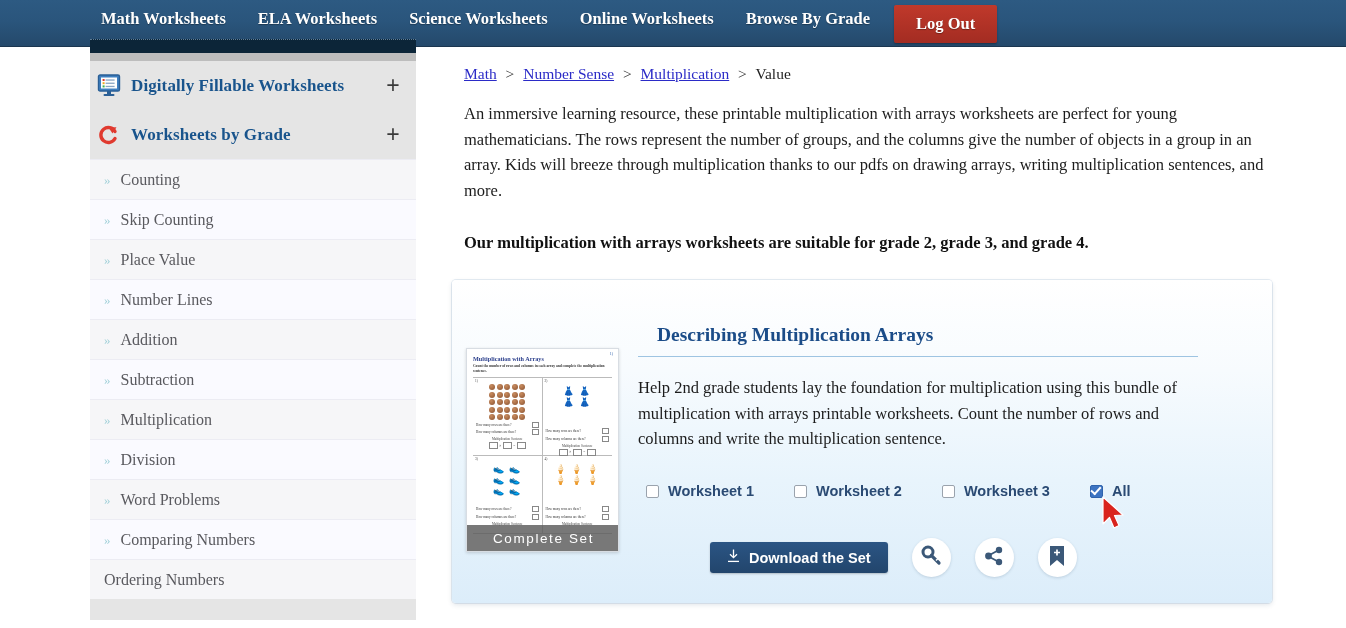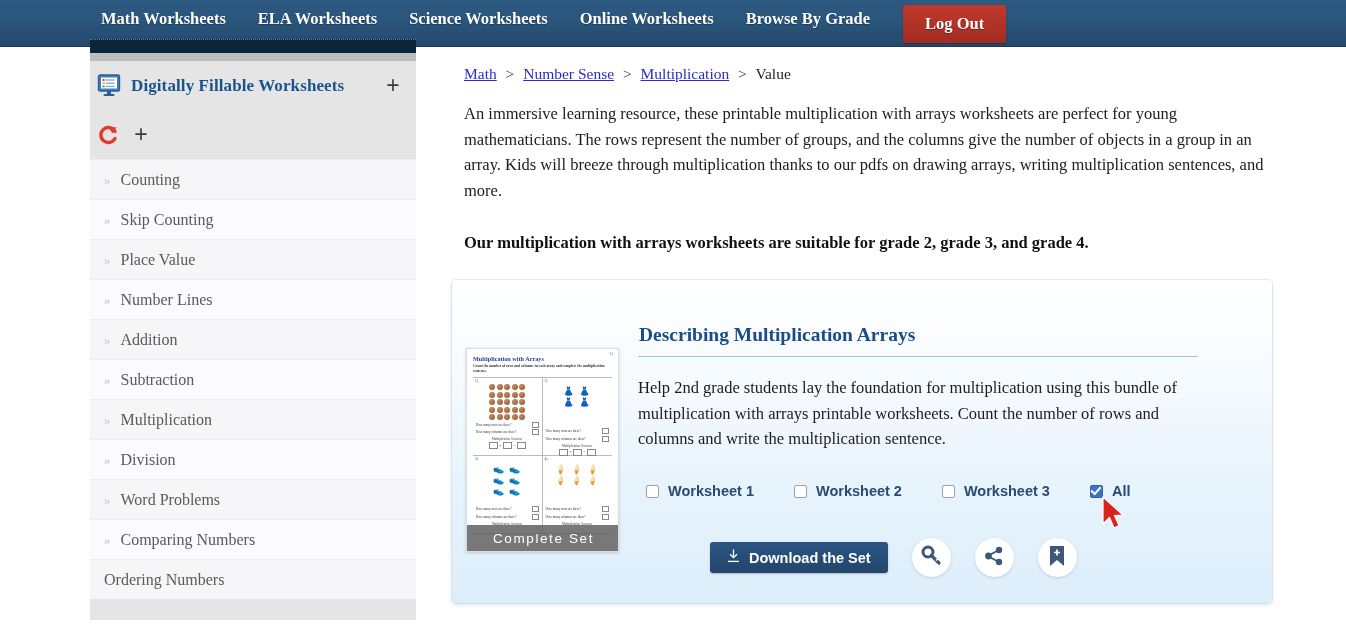--- a/index.html
+++ b/index.html
@@ -22,21 +22,21 @@
   .nav-item {
     color: #ffffff;
     font-family: "Liberation Serif", serif;
     font-size: 16.5px; font-weight: bold;
     padding: 0 16px; line-height: 47px; height: 58px;
     white-space: nowrap; cursor: pointer;
     text-shadow: 0 1px 1px rgba(0,0,0,0.35);
   }
   .nav-item.logout {
     background: linear-gradient(to bottom, #c0392b 0%, #a32c22 100%);
-    margin-left: 17px; padding: 0 22px;
+    margin-left: 8px; padding: 0 22px;
     height: 38px; line-height: 38px;
     border-radius: 2px;
     box-shadow: 0 1px 2px rgba(0,0,0,0.3);
   }
 
   
   #sidebar {
     position: absolute; top: 39px; left: 90px;
     width: 326px; height: 581px;
     background: #e5e5e5;
@@ -180,21 +180,21 @@
     width: 153px; height: 26px;
     background: rgba(90,90,90,0.82);
     color: #ffffff;
     font-family: "Liberation Sans", sans-serif;
     font-size: 13.5px; letter-spacing: 1.6px;
     display: flex; align-items: center; justify-content: center;
     cursor: pointer;
   }
 
   #card-title {
-    position: absolute; left: 187px; top: 44px;
+    position: absolute; left: 205px; top: 44px;
     font-family: "Liberation Serif", serif;
     font-size: 19.5px; font-weight: bold; color: #1b4c88;
     cursor: pointer;
   }
   #card-divider {
     position: absolute; left: 186px; top: 76px;
     width: 560px; height: 1px; background: #9ec4e2;
   }
   #card-desc {
     position: absolute; left: 186px; top: 95px;
@@ -297,20 +297,21 @@
     <span class="sh-toggle">+</span>
   </div>
 
   <div class="sidebar-head">
     <span class="sh-icon">
       <svg width="26" height="24" viewBox="0 0 26 24">
         <path d="M18 8.5 A7.5 7.5 0 1 0 18 15.5" fill="none" stroke="#e03a2f" stroke-width="3.4" stroke-linecap="round"></path>
         <path d="M11.5 4.5 L19.5 4.2 L15.5 10.5 Z" fill="#e03a2f"></path>
       </svg>
     </span>
+    <span class="sh-label">Worksheets by Grade</span>
     <span class="sh-toggle">+</span>
   </div>
 
 
   <div class="sublist" id="sublist">
       <div class="subitem">
         <span class="chev">»</span>
         <span>Counting</span>
       </div>
       <div class="subitem">

